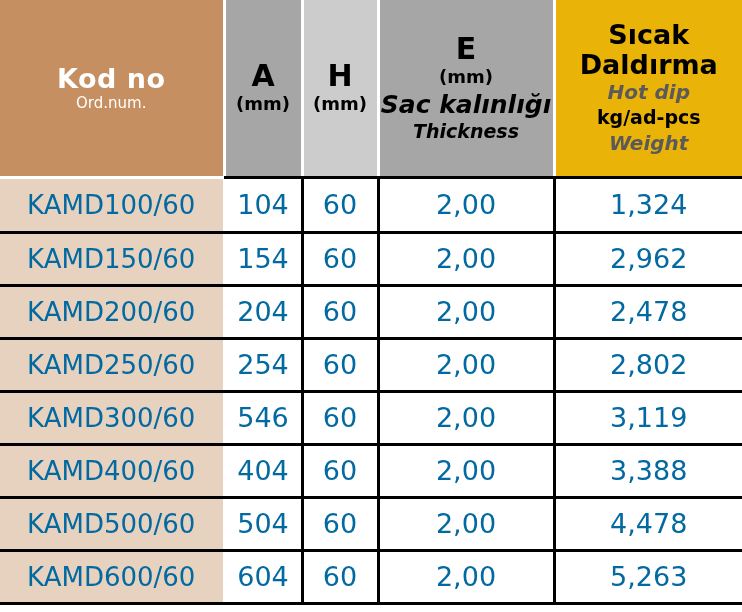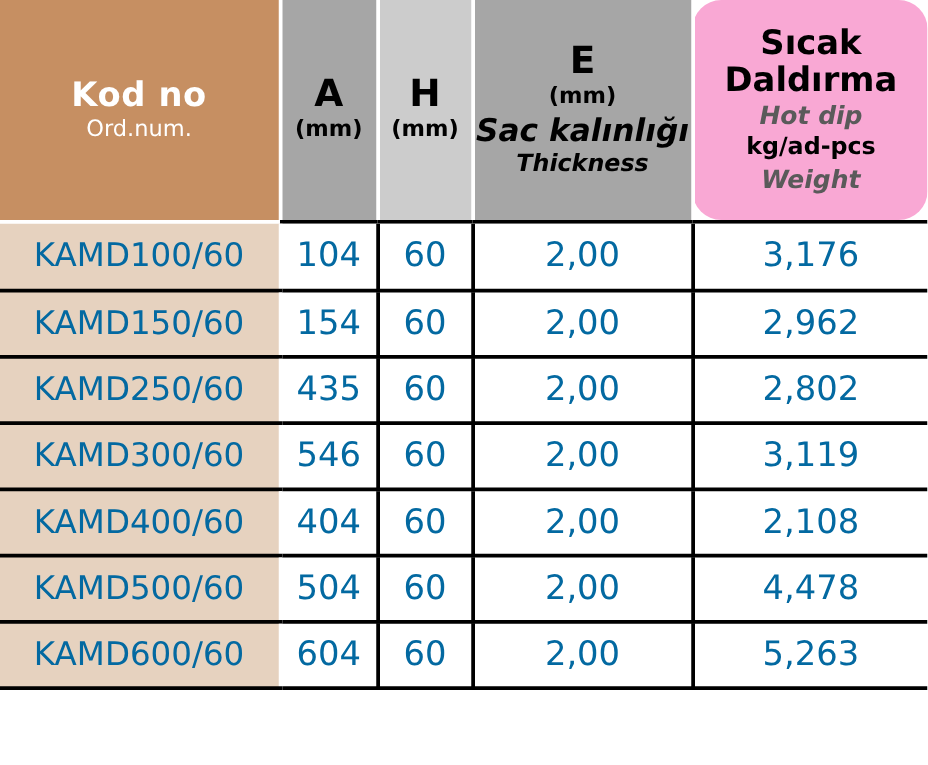--- a/index.html
+++ b/index.html
@@ -43,21 +43,21 @@
     width: 224px;
     border-right: 3px solid #ffffff;
   }
   .h-code .t1 {
     font-size: 27px;
     font-weight: bold;
     line-height: 1.15;
     letter-spacing: 0.5px;
   }
   .h-code .t2 {
-    font-size: 18px;
+    font-size: 15px;
     font-weight: normal;
     line-height: 1.3;
   }
 
   .h-a {
     background: #a6a6a6;
     color: #000000;
     width: 78px;
     border-right: 3px solid #ffffff;
   }
@@ -67,24 +67,23 @@
     width: 76px;
     border-right: 3px solid #ffffff;
   }
   .h-e {
     background: #a6a6a6;
     color: #000000;
     width: 176px;
     border-right: 3px solid #ffffff;
   }
   .h-w {
-    background: #f9a8d4;
+    background: #eab308;
     color: #000000;
     width: 188px;
-    border-radius: 23px;
   }
 
   .big-letter {
     font-size: 30px;
     font-weight: bold;
     line-height: 1.1;
   }
   .unit {
     font-size: 18px;
     font-weight: bold;
@@ -212,49 +211,56 @@
         <td></td>
         <td></td>
       </tr>
     </thead>
     <tbody>
       <tr>
         <td class="c-code">KAMD100/60</td>
         <td class="c-a">104</td>
         <td class="c-h">60</td>
         <td class="c-e">2,00</td>
-        <td class="c-w">3,176</td>
+        <td class="c-w">1,324</td>
       </tr>
       <tr>
         <td class="c-code">KAMD150/60</td>
         <td class="c-a">154</td>
         <td class="c-h">60</td>
         <td class="c-e">2,00</td>
         <td class="c-w">2,962</td>
       </tr>
       <tr>
+        <td class="c-code">KAMD200/60</td>
+        <td class="c-a">204</td>
+        <td class="c-h">60</td>
+        <td class="c-e">2,00</td>
+        <td class="c-w">2,478</td>
+      </tr>
+      <tr>
         <td class="c-code">KAMD250/60</td>
-        <td class="c-a">435</td>
+        <td class="c-a">254</td>
         <td class="c-h">60</td>
         <td class="c-e">2,00</td>
         <td class="c-w">2,802</td>
       </tr>
       <tr>
         <td class="c-code">KAMD300/60</td>
         <td class="c-a">546</td>
         <td class="c-h">60</td>
         <td class="c-e">2,00</td>
         <td class="c-w">3,119</td>
       </tr>
       <tr>
         <td class="c-code">KAMD400/60</td>
         <td class="c-a">404</td>
         <td class="c-h">60</td>
         <td class="c-e">2,00</td>
-        <td class="c-w">2,108</td>
+        <td class="c-w">3,388</td>
       </tr>
       <tr>
         <td class="c-code">KAMD500/60</td>
         <td class="c-a">504</td>
         <td class="c-h">60</td>
         <td class="c-e">2,00</td>
         <td class="c-w">4,478</td>
       </tr>
       <tr>
         <td class="c-code">KAMD600/60</td>

